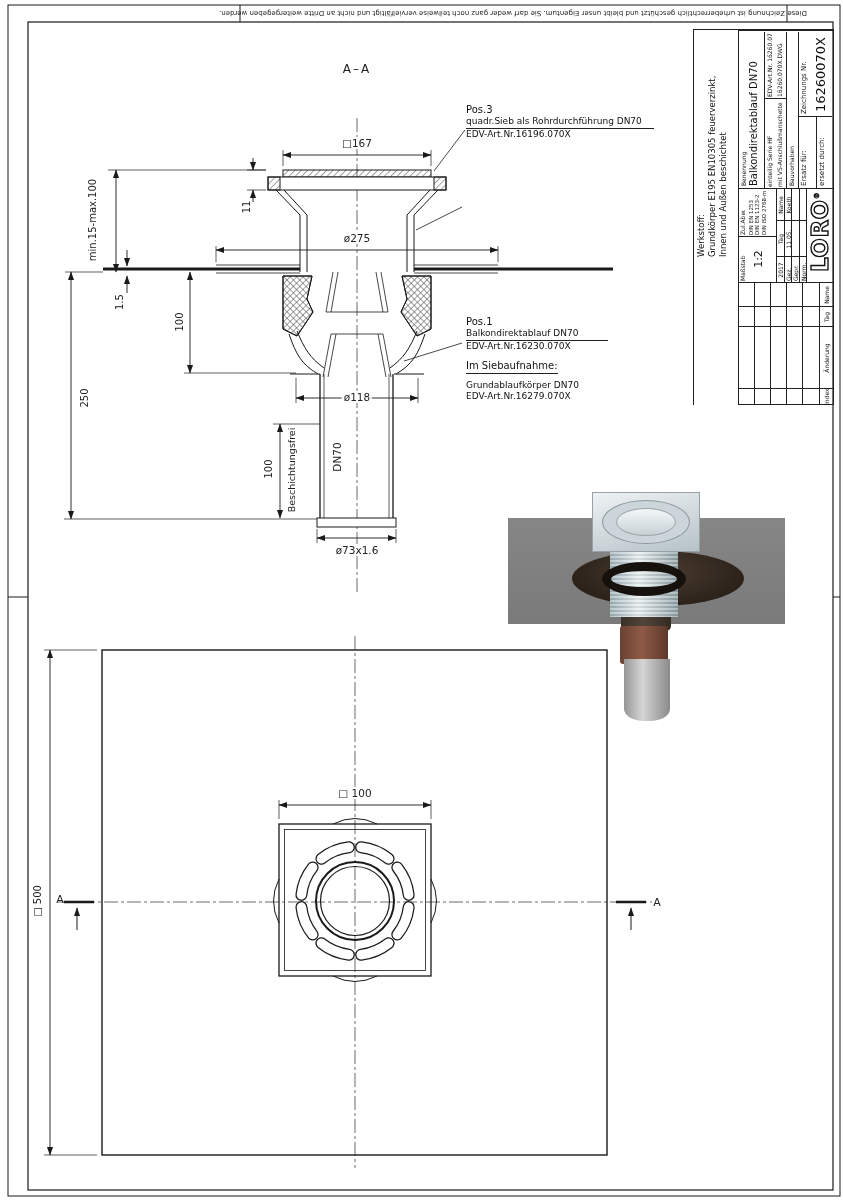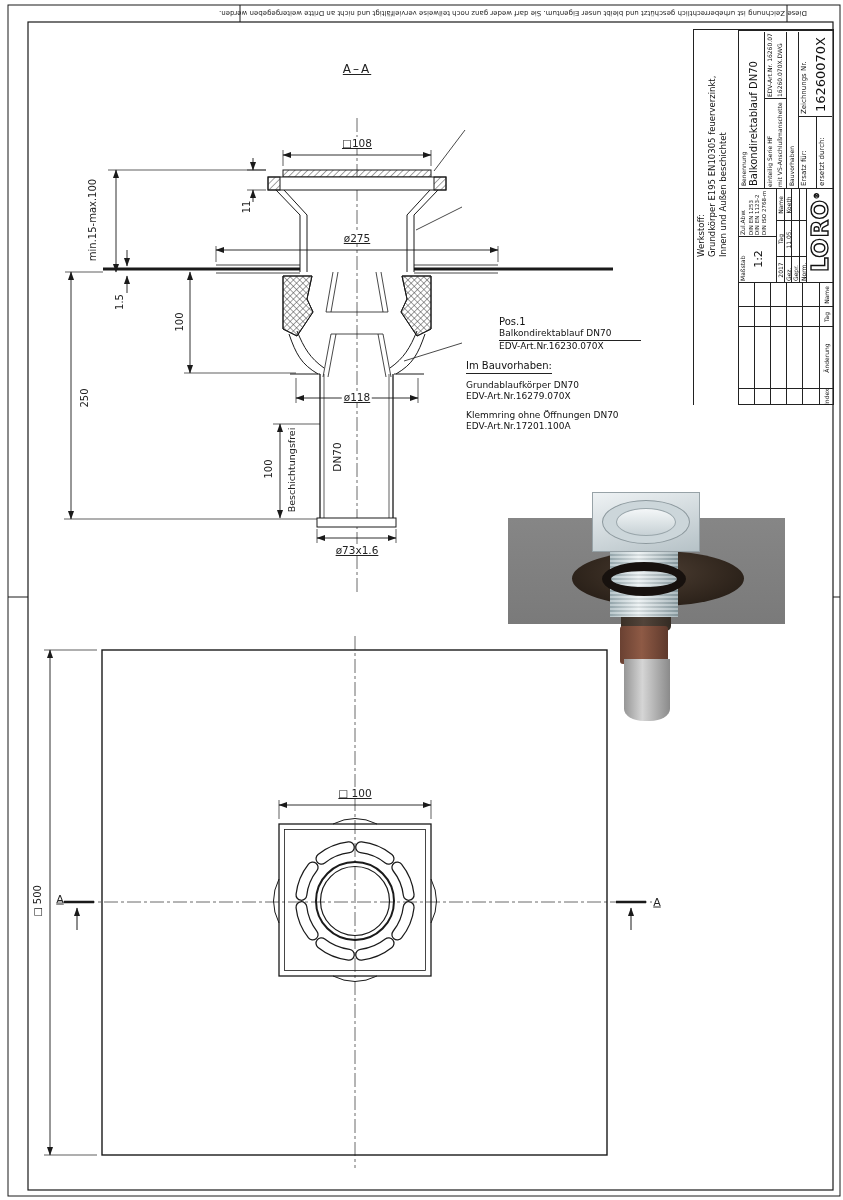--- a/index.html
+++ b/index.html
@@ -1,20 +1,20 @@
 <!DOCTYPE html>
 <html><head>
 <meta charset="utf-8">
 <style>
   html,body{margin:0;padding:0;background:#e8e8e8;}
   .sheet{position:relative;width:843px;height:1200px;background:#fff;overflow:hidden;
          font-family:"DejaVu Sans",sans-serif;color:#111;}
   svg{position:absolute;left:0;top:0;}
   .txt{position:absolute;white-space:nowrap;color:#222;}
-  .ht{transform:translate(-50%,-50%);text-decoration:underline;}
+  .ht{transform:translate(-50%,-50%);}
   .vt{transform:translate(-50%,-50%) rotate(-90deg);}
   .flip{transform:translate(-50%,-50%) rotate(180deg);}
   .dim{font-size:10px;}
   .dimb{font-size:10.5px;background:#fff;padding:0 2px;}
   .callout{position:absolute;font-size:9px;line-height:11.5px;}
   .callout .cid{font-size:10px;}
   .callout .ul{border-bottom:1px solid #222;padding-bottom:1px;}
   .scope-item{margin-bottom:7px;font-size:9px;line-height:11.5px;}
   .scope-title{display:inline-block;font-size:10px;border-bottom:1px solid #222;
                padding-bottom:1px;margin-bottom:6px;}
@@ -176,51 +176,52 @@
 
       <path d="M64,902 H94 M616,902 H646" stroke-width="2.6"></path>
       <line x1="77" y1="930" x2="77" y2="908" stroke-width="1" marker-end="url(#ar)"></line>
       <line x1="631" y1="930" x2="631" y2="908" stroke-width="1" marker-end="url(#ar)"></line>
     </g>
   </svg>
 
   <div class="txt flip" style="left:513px;top:13px;font-size:7px;">Diese Zeichnung ist urheberrechtlich geschützt und bleibt unser Eigentum. Sie darf weder ganz noch teilweise vervielfältigt und nicht an Dritte weitergegeben werden.</div>
 
   <div class="txt ht" style="left:357px;top:69px;font-size:12px;letter-spacing:2px;">A–A</div>
-  <div class="txt ht dimb" style="left:357px;top:143px;">□108</div>
+  <div class="txt ht dimb" style="left:357px;top:143px;">□167</div>
   <div class="txt vt dim" style="left:246px;top:207px;">11</div>
   <div class="txt ht dimb" style="left:357px;top:238px;">ø275</div>
   <div class="txt vt dim" style="left:92px;top:220px;">min.15-max.100</div>
   <div class="txt vt dim" style="left:119px;top:302px;">1.5</div>
   <div class="txt vt dim" style="left:179px;top:322px;">100</div>
   <div class="txt vt dim" style="left:84px;top:398px;">250</div>
   <div class="txt ht dimb" style="left:357px;top:397px;">ø118</div>
   <div class="txt vt dim" style="left:268px;top:469px;">100</div>
   <div class="txt vt" style="left:291px;top:470px;font-size:9.5px;">Beschichtungsfrei</div>
   <div class="txt vt" style="left:337px;top:457px;font-size:10.5px;">DN70</div>
   <div class="txt ht dimb" style="left:357px;top:550px;">ø73x1.6</div>
   <div class="txt ht dimb" style="left:355px;top:793px;">□ 100</div>
   <div class="txt vt dim" style="left:37px;top:901px;">□ 500</div>
   <div class="txt ht" style="left:60px;top:899px;font-size:11px;">A</div>
   <div class="txt ht" style="left:657px;top:902px;font-size:11px;">A</div>
 
-  <div class="callout" style="left:466px;top:316px;width:142px;margin-left:33px;">
+  <div class="callout" style="left:466px;top:104px;width:188px;">
+    <div class="cid">Pos.3</div>
+    <div class="ul">quadr.Sieb als Rohrdurchführung DN70</div>
+    <div>EDV-Art.Nr.16196.070X</div>
+  </div>
+  <div class="callout" style="left:466px;top:316px;width:142px;">
     <div class="cid">Pos.1</div>
     <div class="ul">Balkondirektablauf DN70</div>
     <div>EDV-Art.Nr.16230.070X</div>
   </div>
   <div class="callout" style="left:466px;top:360px;width:200px;">
-    <div class="scope-title">Im Bauvorhaben:</div>
+    <div class="scope-title">Im Siebaufnahme:</div>
     <div class="scope-item">
       <div>Grundablaufkörper DN70</div>
       <div>EDV-Art.Nr.16279.070X</div>
-    </div>
-    <div class="scope-item">
-      <div>Klemmring ohne Öffnungen DN70</div>
-      <div>EDV-Art.Nr.17201.100A</div>
     </div>
   </div>
 
   <div class="r3d">
     <div class="slab"></div>
     <div class="clamp"></div>
     <div class="brown"></div>
     <div class="pipe3d"></div>
     <div class="disc"></div>
     <div class="riser"></div>

